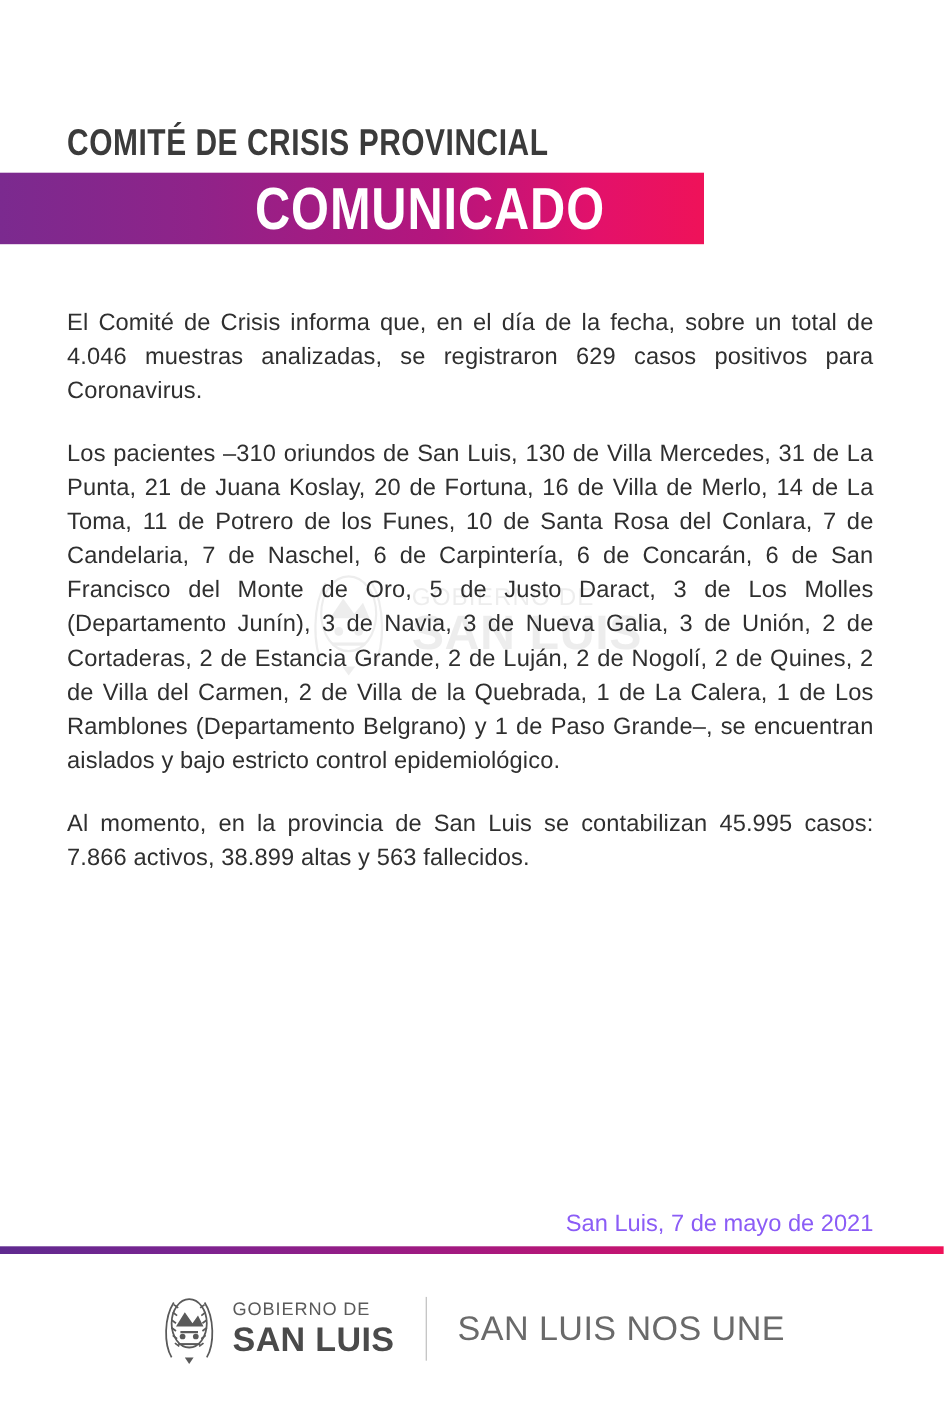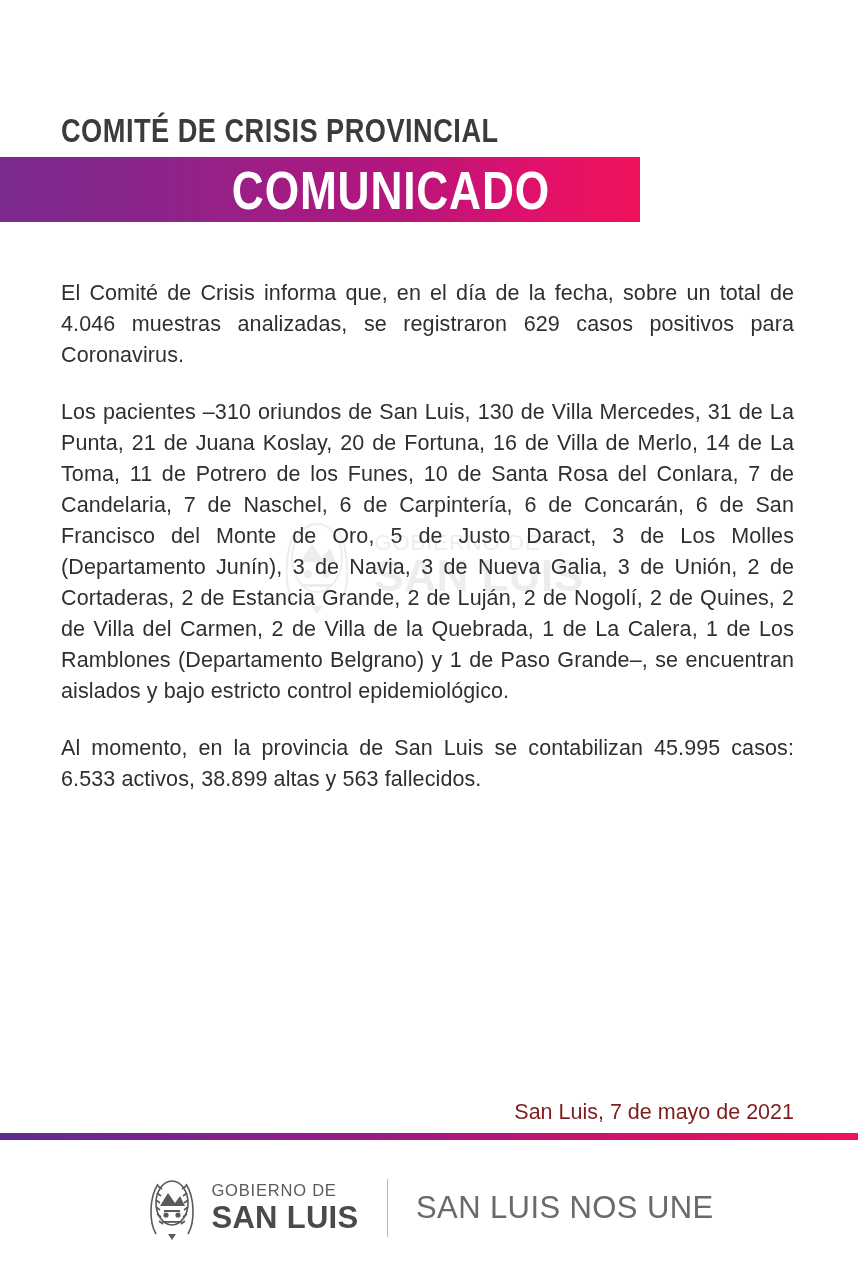--- a/index.html
+++ b/index.html
@@ -106,21 +106,21 @@
   }
   .para:last-child { margin-bottom: 0; }
 
   
   .dateline {
     position: absolute;
     right: 64px;
     top: 1100px;
     font-family: "Liberation Sans Narrow", "Liberation Sans", sans-serif;
     font-size: 21.5px;
-    color: #7f1d1d;
+    color: #8b5cf6;
     white-space: nowrap;
   }
 
   
   .bottom-rule {
     position: absolute;
     left: 0;
     top: 1133px;
     width: 858px;
     height: 7px;
@@ -204,21 +204,21 @@
   </svg>
   <div class="wm-words">
     <span class="wm-top">GOBIERNO DE</span>
     <span class="wm-bottom">SAN LUIS</span>
   </div>
 </div>
 
 <div class="body-copy">
   <p class="para">El Comité de Crisis informa que, en el día de la fecha, sobre un total de 4.046 muestras analizadas, se registraron 629 casos positivos para Coronavirus.</p>
   <p class="para">Los pacientes –310 oriundos de San Luis, 130 de Villa Mercedes, 31 de La Punta, 21 de Juana Koslay, 20 de Fortuna, 16 de Villa de Merlo, 14 de La Toma, 11 de Potrero de los Funes, 10 de Santa Rosa del Conlara, 7 de Candelaria, 7 de Naschel, 6 de Carpintería, 6 de Concarán, 6 de San Francisco del Monte de Oro, 5 de Justo Daract, 3 de Los Molles (Departamento Junín), 3 de Navia, 3 de Nueva Galia, 3 de Unión, 2 de Cortaderas, 2 de Estancia Grande, 2 de Luján, 2 de Nogolí, 2 de Quines, 2 de Villa del Carmen, 2 de Villa de la Quebrada, 1 de La Calera, 1 de Los Ramblones (Departamento Belgrano) y 1 de Paso Grande–, se encuentran aislados y bajo estricto control epidemiológico.</p>
-  <p class="para">Al momento, en la provincia de San Luis se contabilizan 45.995 casos: 6.533 activos, 38.899 altas y 563 fallecidos.</p>
+  <p class="para">Al momento, en la provincia de San Luis se contabilizan 45.995 casos: 7.866 activos, 38.899 altas y 563 fallecidos.</p>
 </div>
 
 <div class="dateline">San Luis, 7 de mayo de 2021</div>
 
 <div class="bottom-rule"></div>
 
 <div class="footer">
   <div class="brand-lockup">
     <svg class="crest" viewBox="0 0 56 72">
       <g fill="none" stroke="#5a5a5a" stroke-width="1.6">

